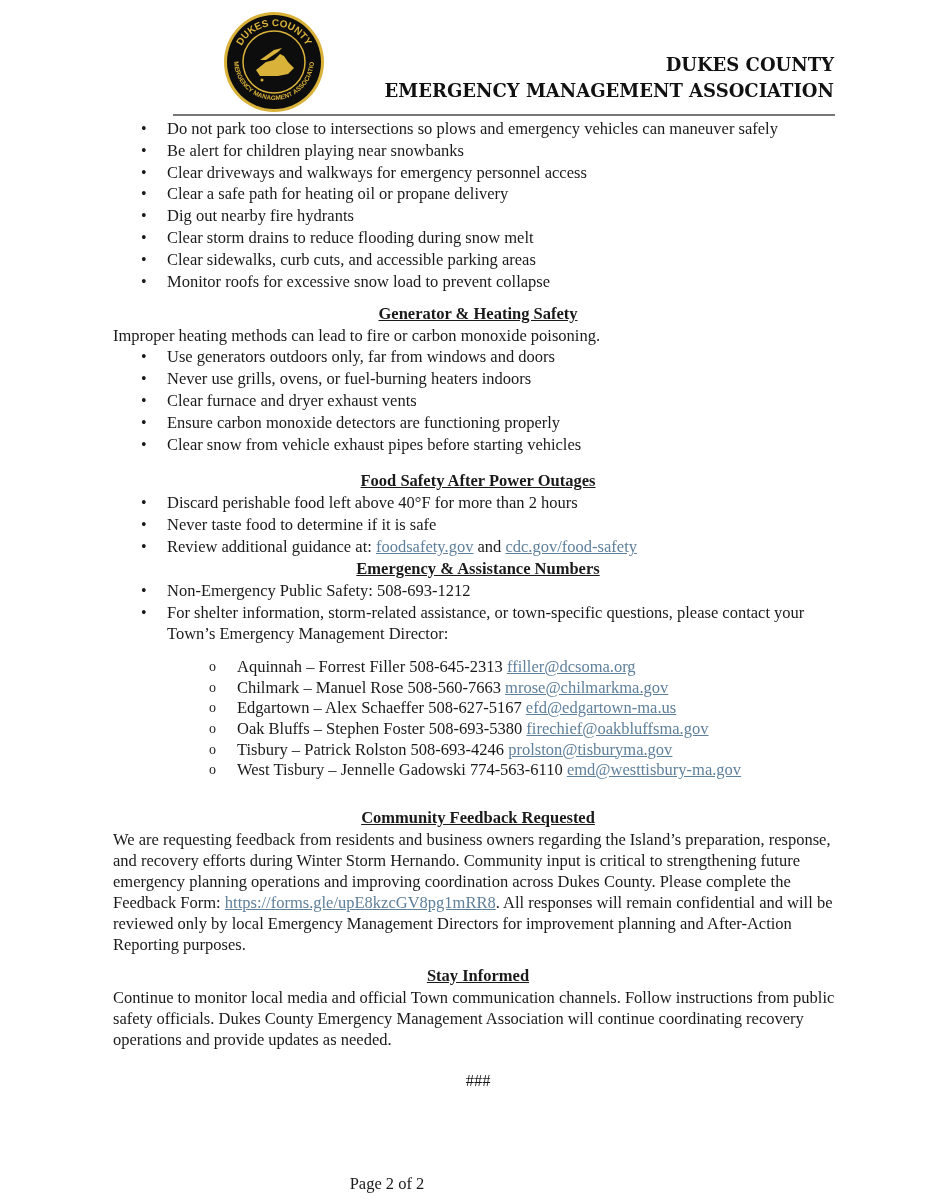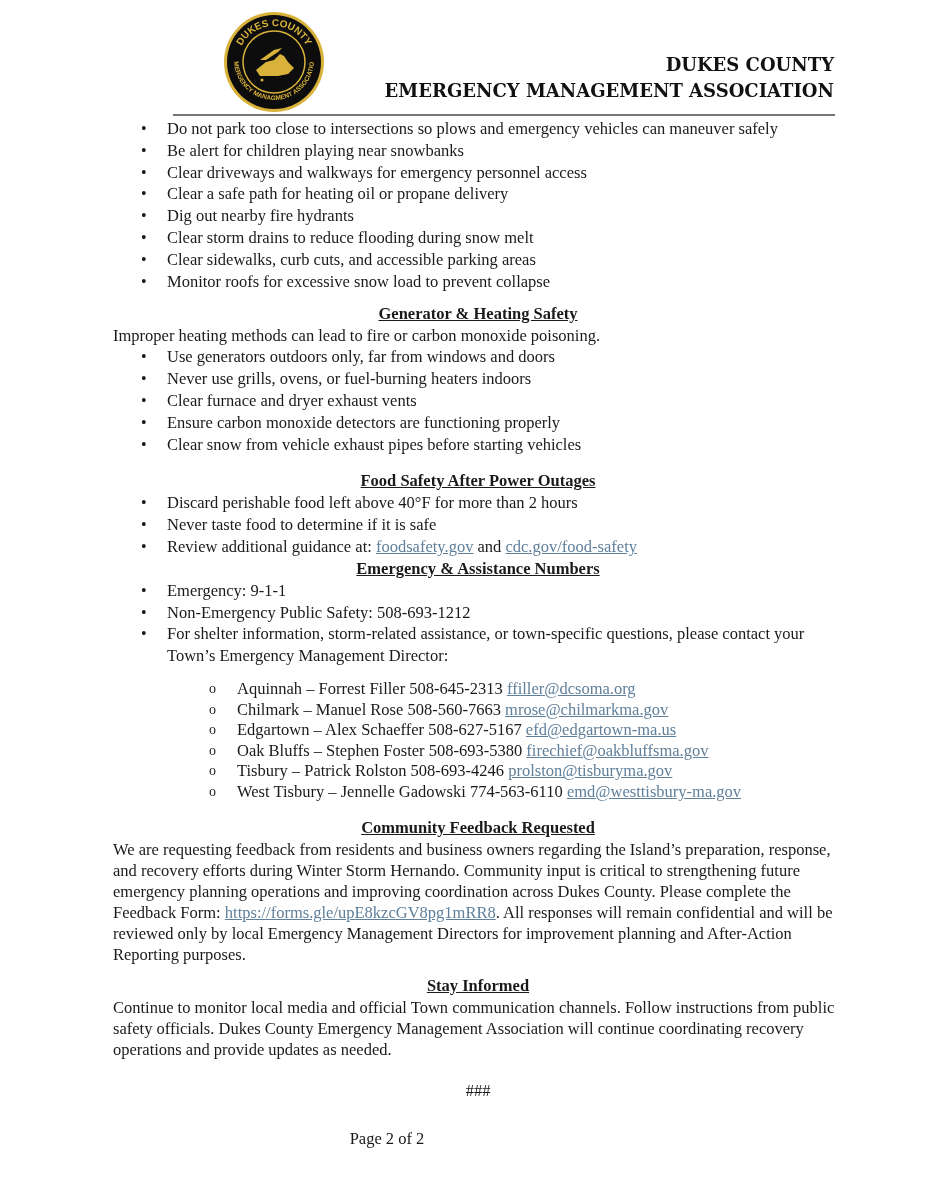--- a/index.html
+++ b/index.html
@@ -35,21 +35,21 @@
   ul.sub > li::before {
     content: "o"; position: absolute; left: 30px; top: 0; font-size: 14px;
   }
   .heading {
     text-align: center; font-weight: bold; text-decoration: underline;
     line-height: 22px; margin-top: 9px;
   }
   p { margin: 0; line-height: 21px; }
   a.lnk { color: #5f7f9a; text-decoration: underline; }
   .hash { text-align: center; margin-top: 20px; line-height: 22px; }
-  .pagenum { position: absolute; left: 0; width: 774px; top: 1128px; text-align: center; line-height: 22px; }
+  .pagenum { position: absolute; left: 0; width: 774px; top: 1173px; text-align: center; line-height: 22px; }
 </style>
 </head>
 <body>
 
 <div class="logo">
   <svg width="104" height="104" viewBox="0 0 104 104">
     <circle cx="52" cy="52" r="50" fill="#d9b23a"></circle>
     <circle cx="52" cy="52" r="47" fill="#0d0d0d"></circle>
     <circle cx="52" cy="52" r="31" fill="none" stroke="#d9b23a" stroke-width="1.5"></circle>
     <defs>
@@ -97,36 +97,35 @@
 
   <div class="heading" style="margin-top:15px">Food Safety After Power Outages</div>
   <ul class="bul">
     <li>Discard perishable food left above 40°F for more than 2 hours</li>
     <li>Never taste food to determine if it is safe</li>
     <li><span>Review additional guidance at: </span><a class="lnk">foodsafety.gov</a><span> and </span><a class="lnk">cdc.gov/food-safety</a></li>
   </ul>
 
   <div class="heading" style="margin-top:0">Emergency &amp; Assistance Numbers</div>
   <ul class="bul">
-    <li>Emergency: 9-1-1</li>
     <li>Non-Emergency Public Safety: 508-693-1212</li>
     <li>
       <span>For shelter information, storm-related assistance, or town-specific questions, please contact your Town’s Emergency Management Director:</span>
       <ul class="sub">
         <li><span>Aquinnah – Forrest Filler 508-645-2313 </span><a class="lnk">ffiller@dcsoma.org</a></li>
         <li><span>Chilmark – Manuel Rose 508-560-7663 </span><a class="lnk">mrose@chilmarkma.gov</a></li>
         <li><span>Edgartown – Alex Schaeffer 508-627-5167 </span><a class="lnk">efd@edgartown-ma.us</a></li>
         <li><span>Oak Bluffs – Stephen Foster 508-693-5380 </span><a class="lnk">firechief@oakbluffsma.gov</a></li>
         <li><span>Tisbury – Patrick Rolston 508-693-4246 </span><a class="lnk">prolston@tisburyma.gov</a></li>
         <li><span>West Tisbury – Jennelle Gadowski 774-563-6110 </span><a class="lnk">emd@westtisbury-ma.gov</a></li>
       </ul>
     </li>
   </ul>
 
-  <div class="heading" style="margin-top:14px">Community Feedback Requested</div>
+  <div class="heading" style="margin-top:26px">Community Feedback Requested</div>
   <p><span>We are requesting feedback from residents and business owners regarding the Island’s preparation, response, and recovery efforts during Winter Storm Hernando. Community input is critical to strengthening future emergency planning operations and improving coordination across Dukes County. Please complete the Feedback Form: </span><a class="lnk">https://forms.gle/upE8kzcGV8pg1mRR8</a><span>. All responses will remain confidential and will be reviewed only by local Emergency Management Directors for improvement planning and After-Action Reporting purposes.</span></p>
 
   <div class="heading" style="margin-top:10px">Stay Informed</div>
   <p>Continue to monitor local media and official Town communication channels. Follow instructions from public safety officials. Dukes County Emergency Management Association will continue coordinating recovery operations and provide updates as needed.</p>
 
   <div class="hash">###</div>
 </div>
 
 <div class="pagenum">Page 2 of 2</div>
 

